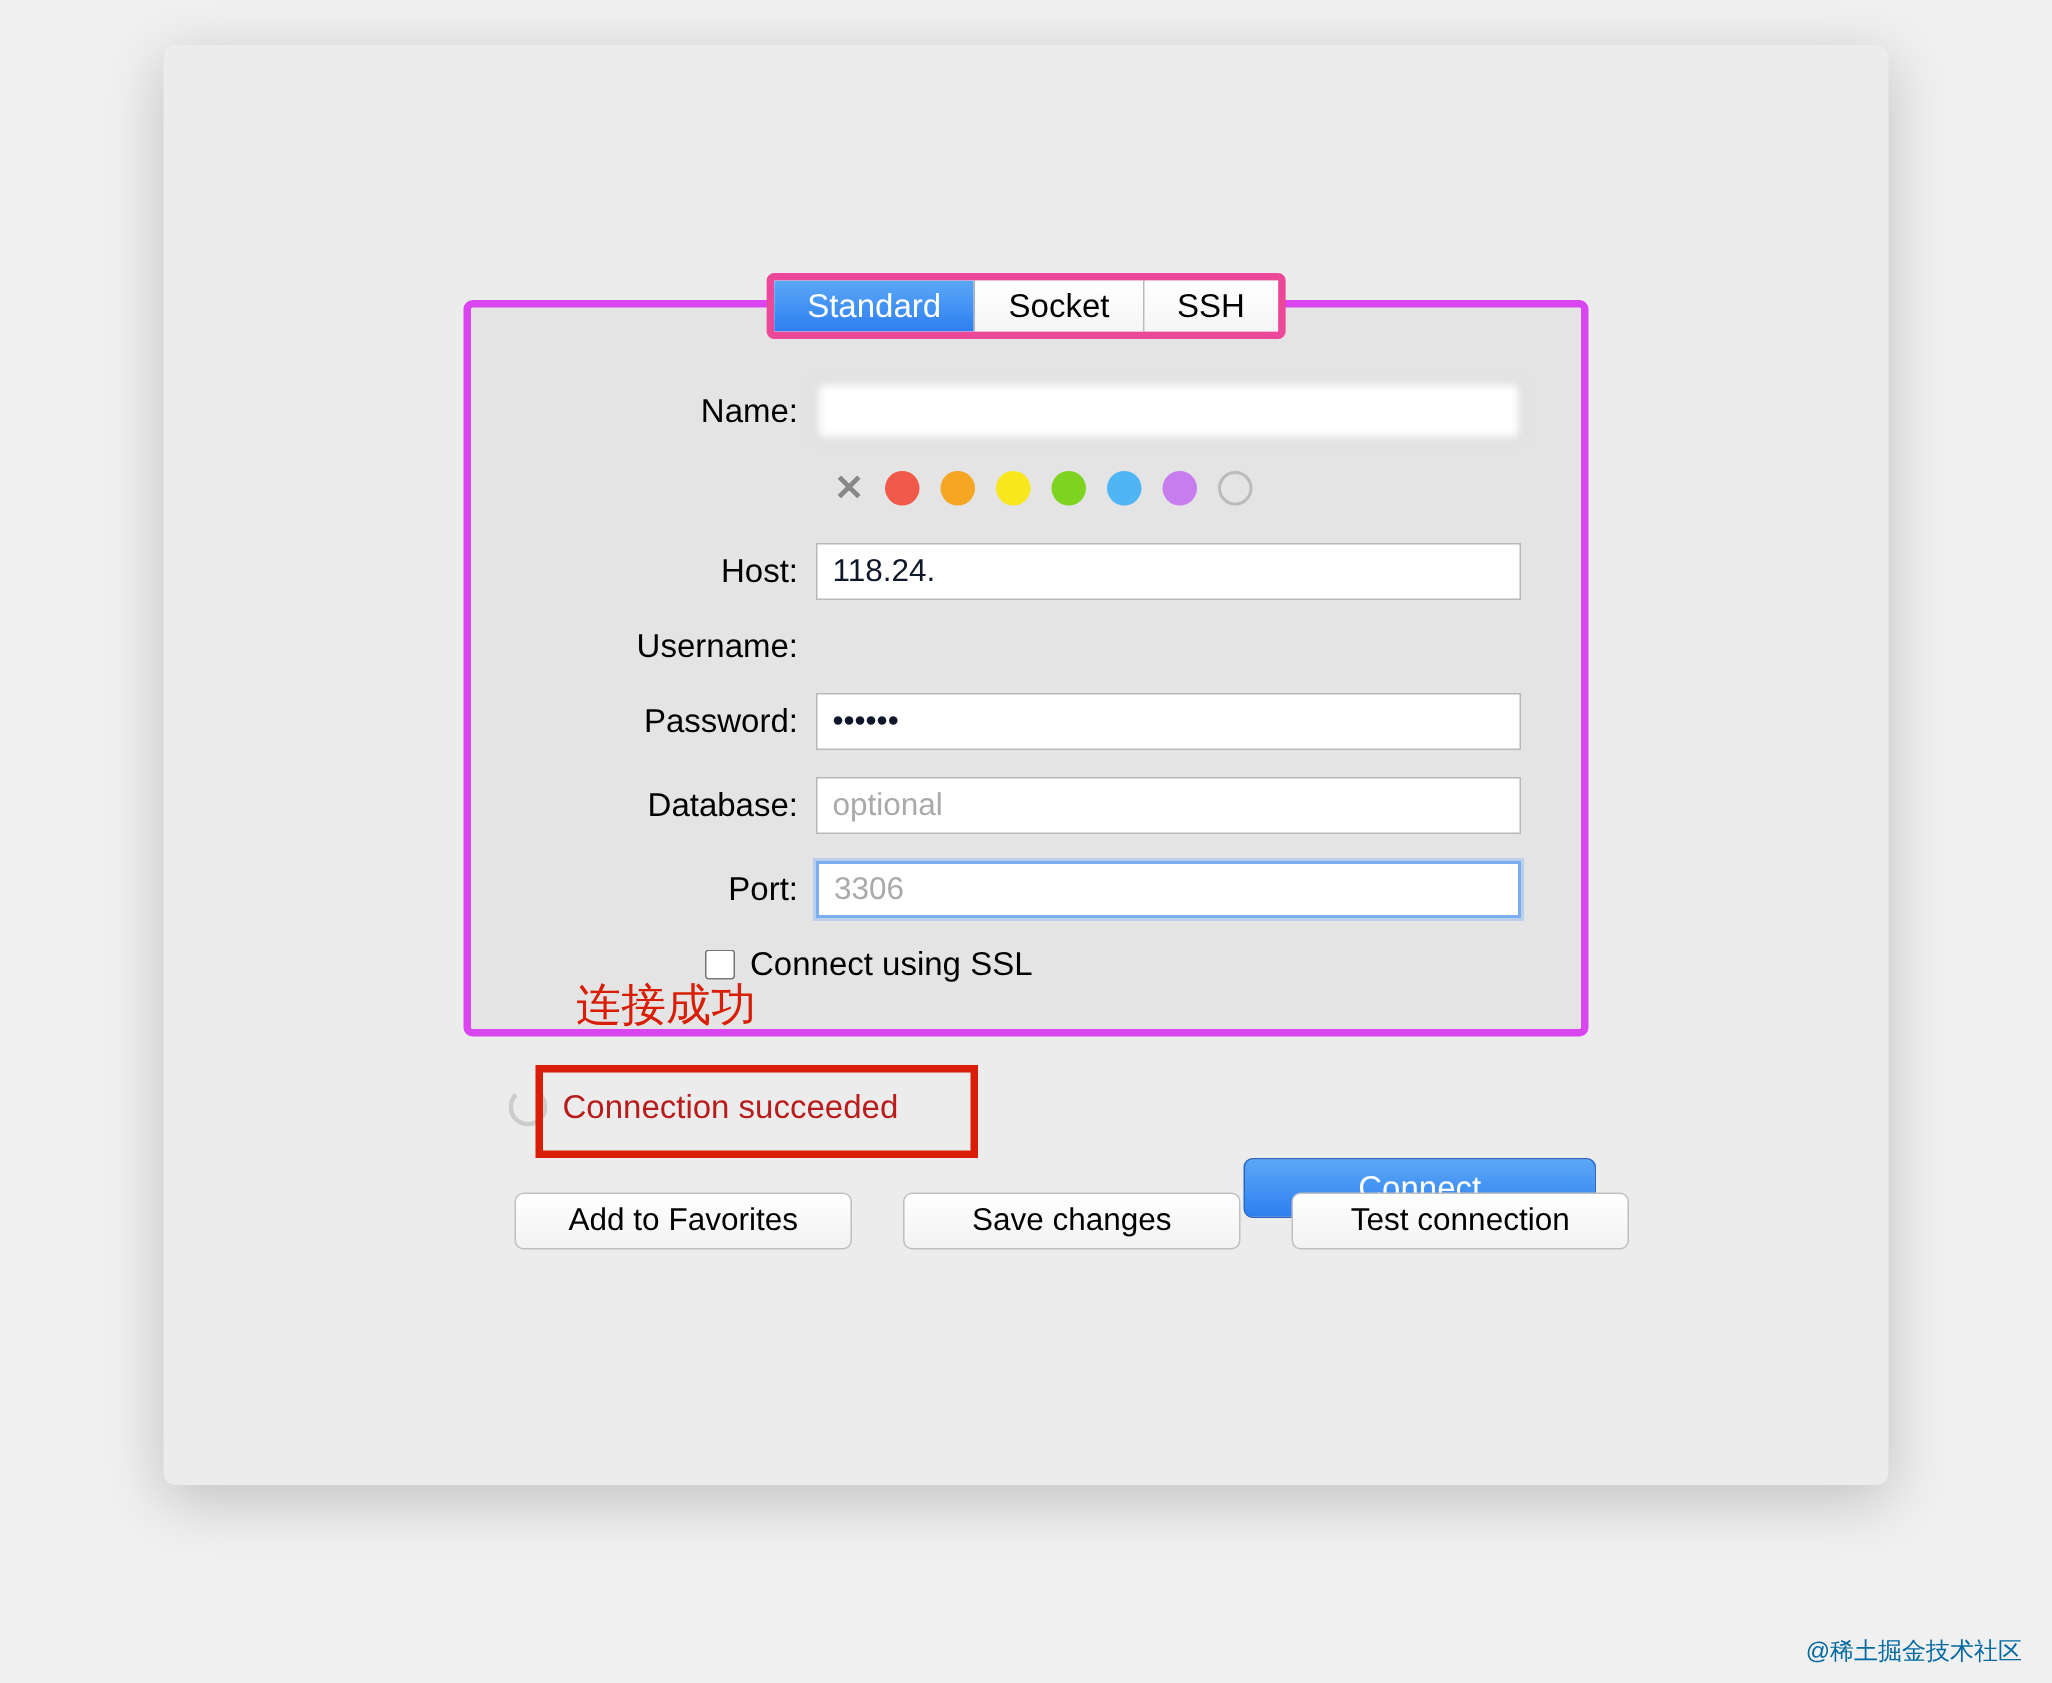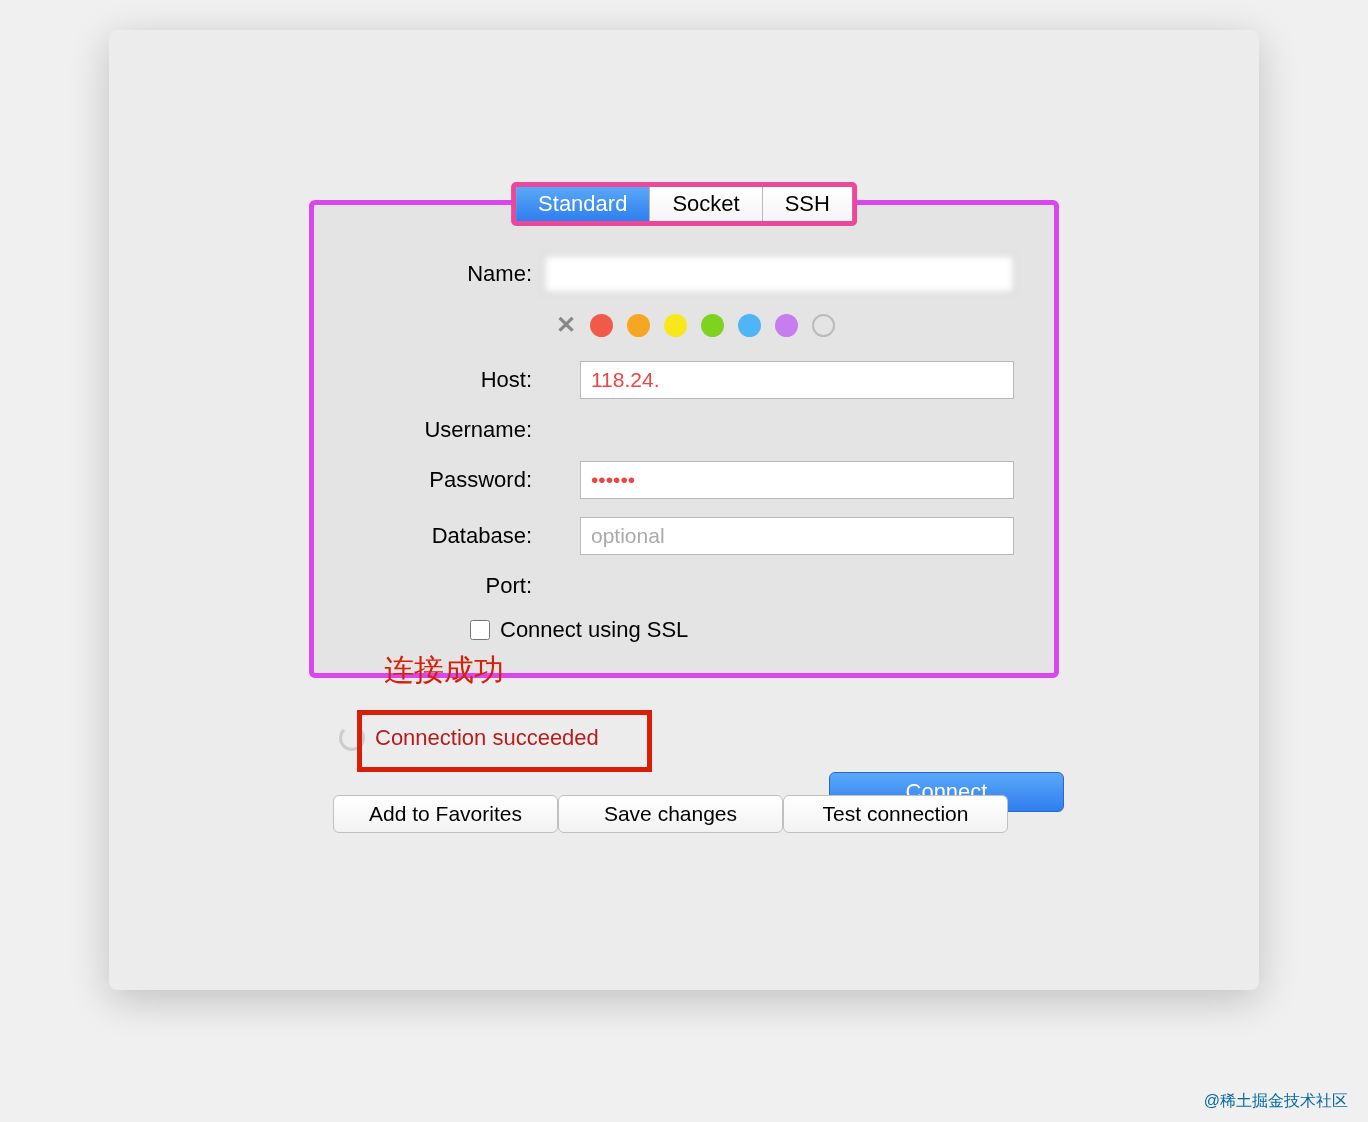--- a/index.html
+++ b/index.html
@@ -69,22 +69,21 @@
       padding-right: 12px;
     }
     .form-input {
       flex: 1;
       height: 38px;
       border: 1px solid #b8b8b8;
       background: #fff;
       font-size: 21px;
       padding: 16px 10px;
       border-radius: 0;
-      color: #ef4444;
-      margin-left: 36px;
+      color: #0f172a;
     }
     .form-input::placeholder { color: #aaa; }
     .form-input.focused {
       border: 2px solid #7aaef0;
       box-shadow: 0 0 0 2px rgba(122,174,240,0.4);
       outline: none;
     }
     .input-blur {
       flex: 1;
     }
@@ -181,23 +180,24 @@
       height: 40px;
       border: 1px solid #2968c7;
       border-radius: 6px;
       background: linear-gradient(to bottom, #5aa8f7, #2e7ef0);
       color: #fff;
       font-size: 22px;
       cursor: pointer;
     }
     .bottom-buttons {
       position: absolute;
-      left: 224px;
+      left: 234px;
       top: 765px;
       display: flex;
+      gap: 34px;
     }
     .bottom-btn {
       width: 225px;
       height: 38px;
       border: 1px solid #c0c0c0;
       border-radius: 6px;
       background: linear-gradient(to bottom, #ffffff, #f2f2f2);
       font-size: 21px;
       color: #000;
       cursor: pointer;
@@ -255,20 +255,21 @@
       <input class="form-input" type="text" value="••••••" style="">
     </div>
 
     <div class="form-row">
       <div class="form-label">Database:</div>
       <input class="form-input" type="text" placeholder="optional" style="">
     </div>
 
     <div class="form-row">
       <div class="form-label">Port:</div>
+      <input class="form-input focused" type="text" placeholder="3306" style="">
     </div>
 
     <div class="checkbox-row">
       <input type="checkbox" style="">
       <span class="checkbox-label">Connect using SSL</span>
     </div>
 
   </div>
 
   <div class="annotation">连接成功</div>

